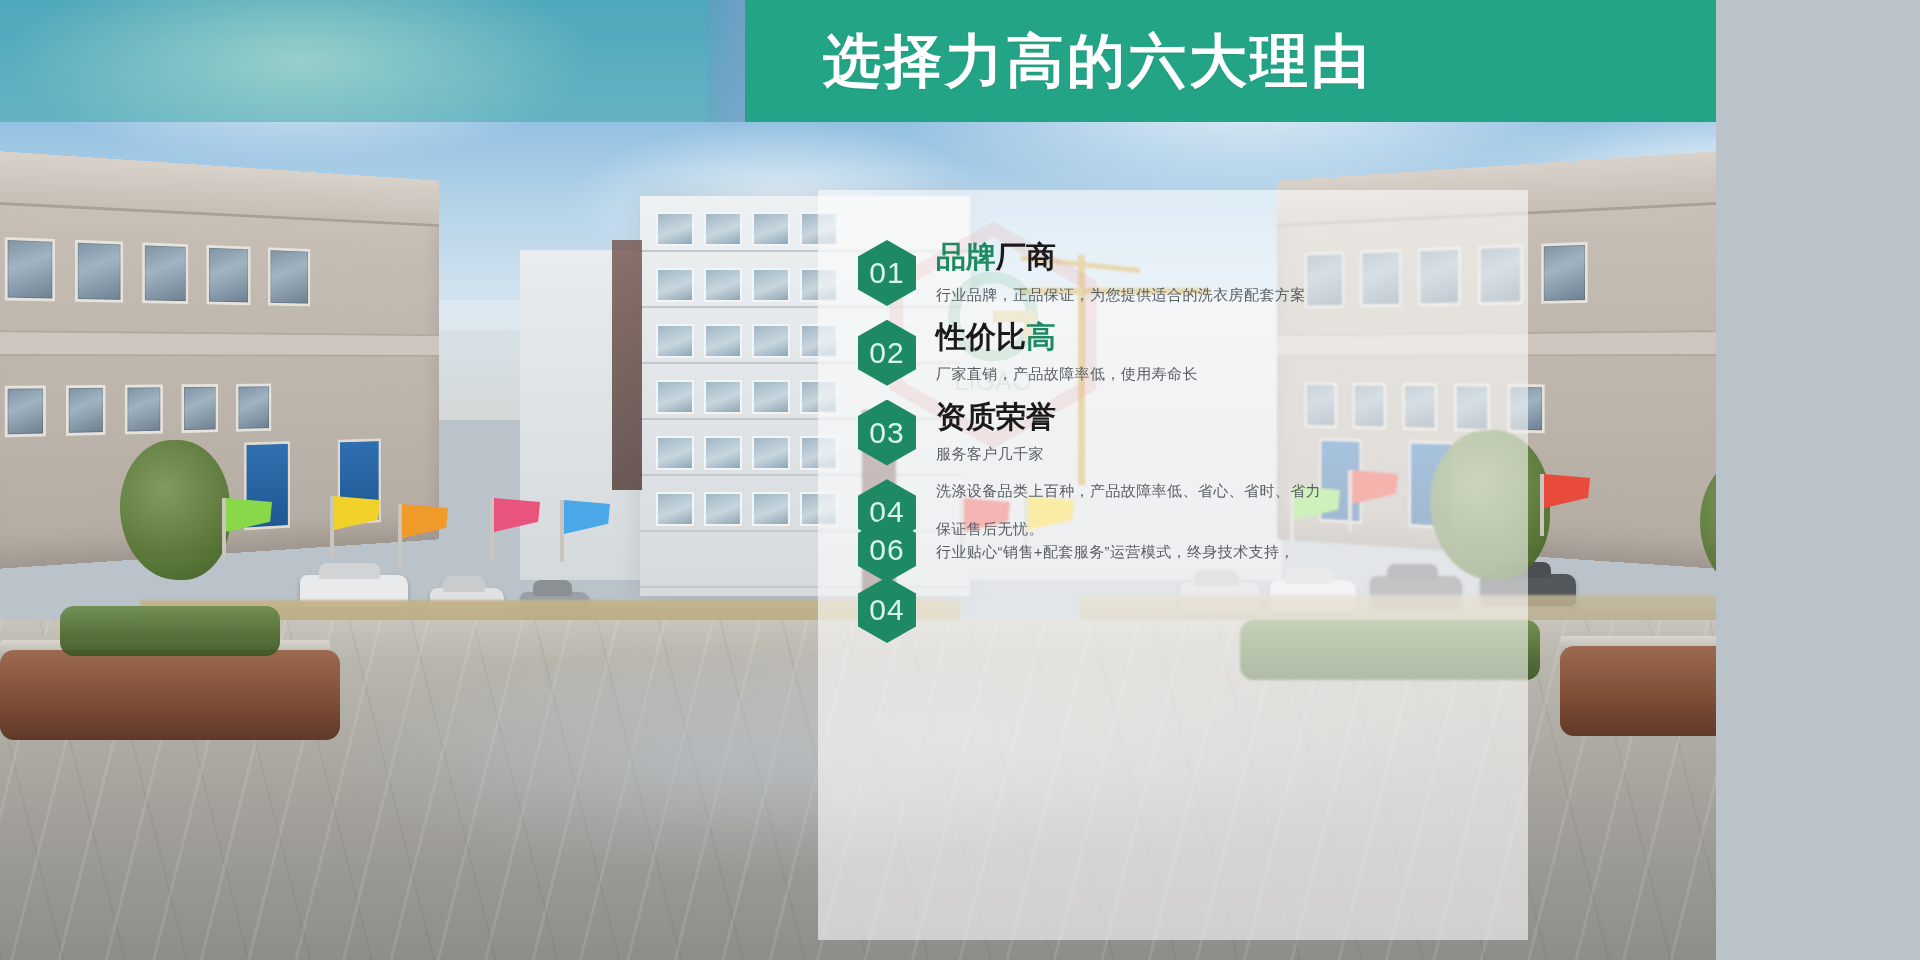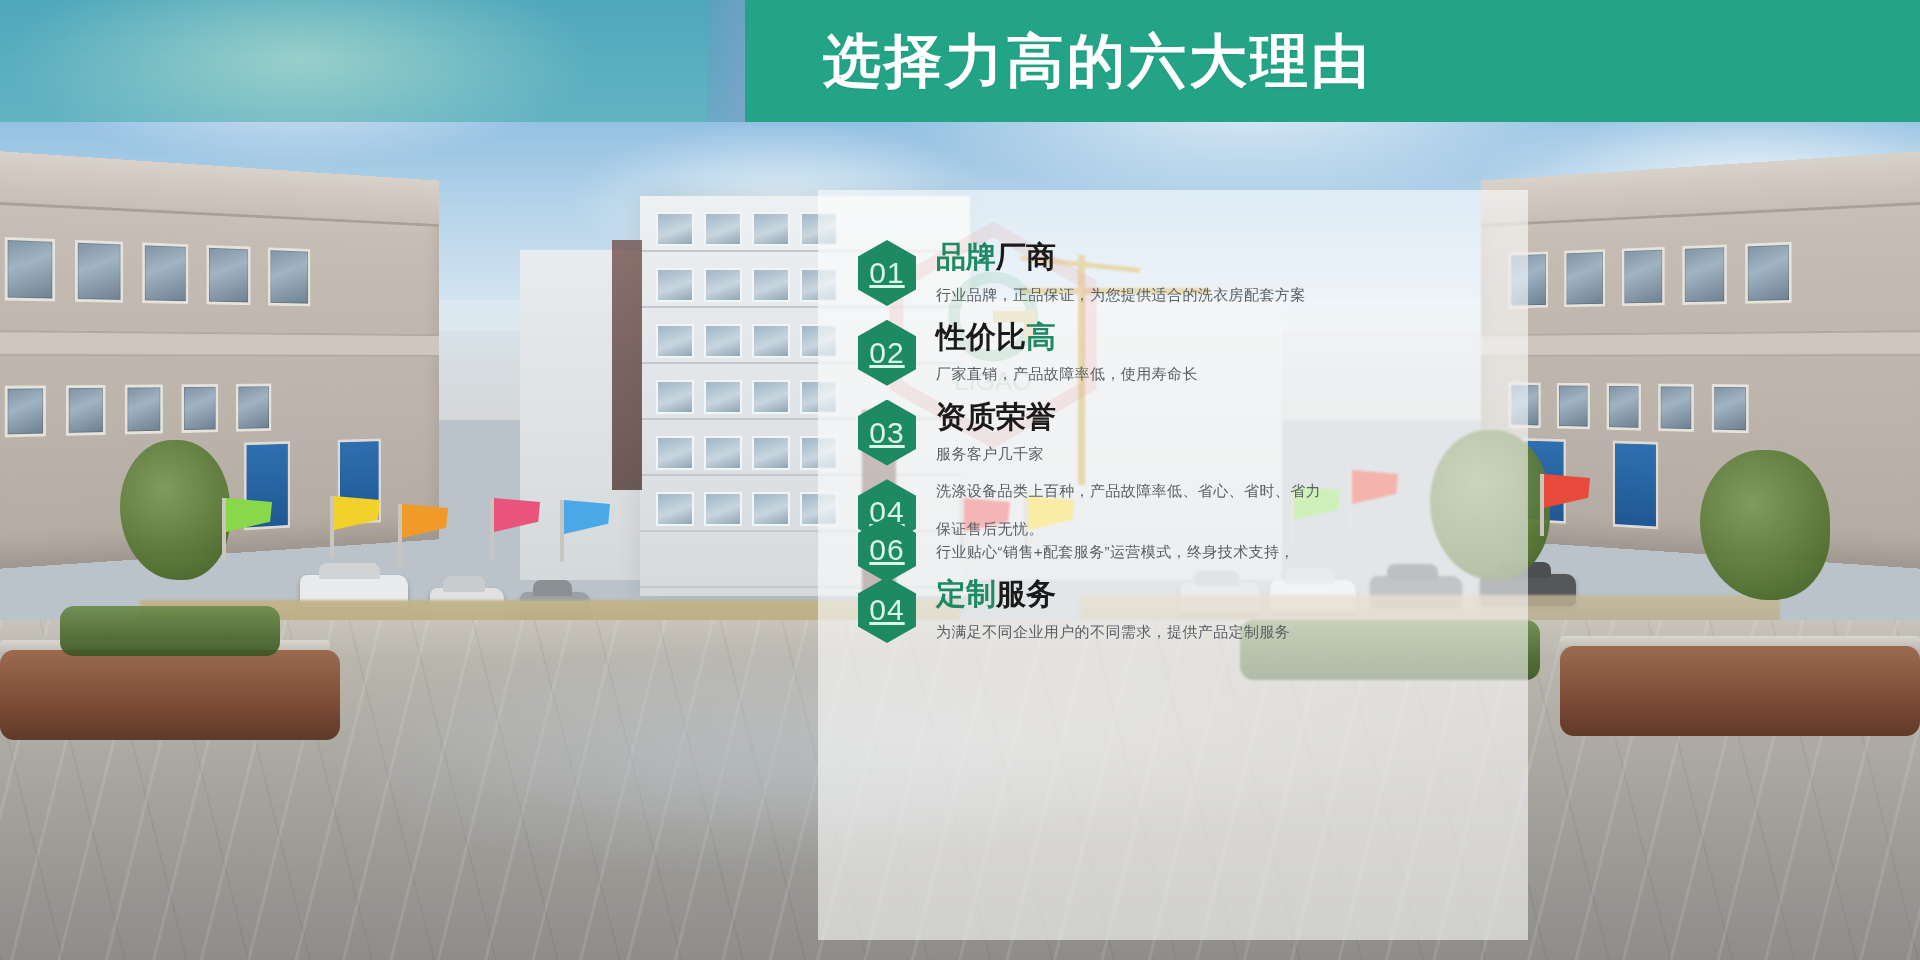--- a/index.html
+++ b/index.html
@@ -1,21 +1,21 @@
 <!DOCTYPE html>
 <html><head>
 <meta charset="utf-8">
 <style>
   * { box-sizing: border-box; margin:0; padding:0; }
   html,body { width:1920px; height:960px; overflow:hidden; }
   body {
     font-family: "Liberation Sans", "DejaVu Sans", sans-serif;
     background:#b9c3c9;
   }
-  .stage { position:relative; width:1920px; height:960px; overflow:hidden; }
+  .stage { position:relative; width:1716px; height:960px; overflow:hidden; }
 
   
   .photo { position:absolute; inset:0; overflow:hidden; }
 
   
   .sky {
     position:absolute; left:0; top:0; width:1920px; height:330px;
     background:
       radial-gradient(ellipse 420px 150px at 300px 60px, rgba(255,255,255,.85), rgba(255,255,255,0) 70%),
       radial-gradient(ellipse 520px 160px at 1250px 90px, rgba(255,255,255,.8), rgba(255,255,255,0) 70%),
@@ -236,21 +236,20 @@
   }
   .hex {
     width:58px; height:66px;
     background:#1e8a63;
     clip-path:polygon(50% 0%, 100% 25%, 100% 75%, 50% 100%, 0% 75%, 0% 25%);
     display:flex; align-items:center; justify-content:center;
     color:#d9f6ea;
     font-size:30px; font-weight:400;
     letter-spacing:1px;
     font-family:"Liberation Sans","DejaVu Sans",sans-serif;
-    text-decoration:underline;
   }
   .item-body { margin-left:78px; }
   .item-title {
     font-size:30px; font-weight:700; line-height:1.15;
     white-space:nowrap;
   }
   .t-green { color:#1e8a63; }
   .t-dark  { color:#1a1a1a; }
   .item-desc {
     margin-top:8px;
@@ -507,24 +506,16 @@
           <div>保证售后无忧。</div>
           <div>行业贴心“销售+配套服务”运营模式，终身技术支持，</div>
         </div>
       </div>
     </div>
 
     <div class="item">
       <div class="hexwrap">
         <div class="hex">04</div>
       </div>
-      <div class="item-body">
-        <div class="item-title">
-          <span class="t-green">定制</span><span class="t-dark">服务</span>
-        </div>
-        <div class="item-desc">
-          <div>为满足不同企业用户的不同需求，提供产品定制服务</div>
-        </div>
-      </div>
     </div>
 
   </div>
 </div>
 
 </body></html>

